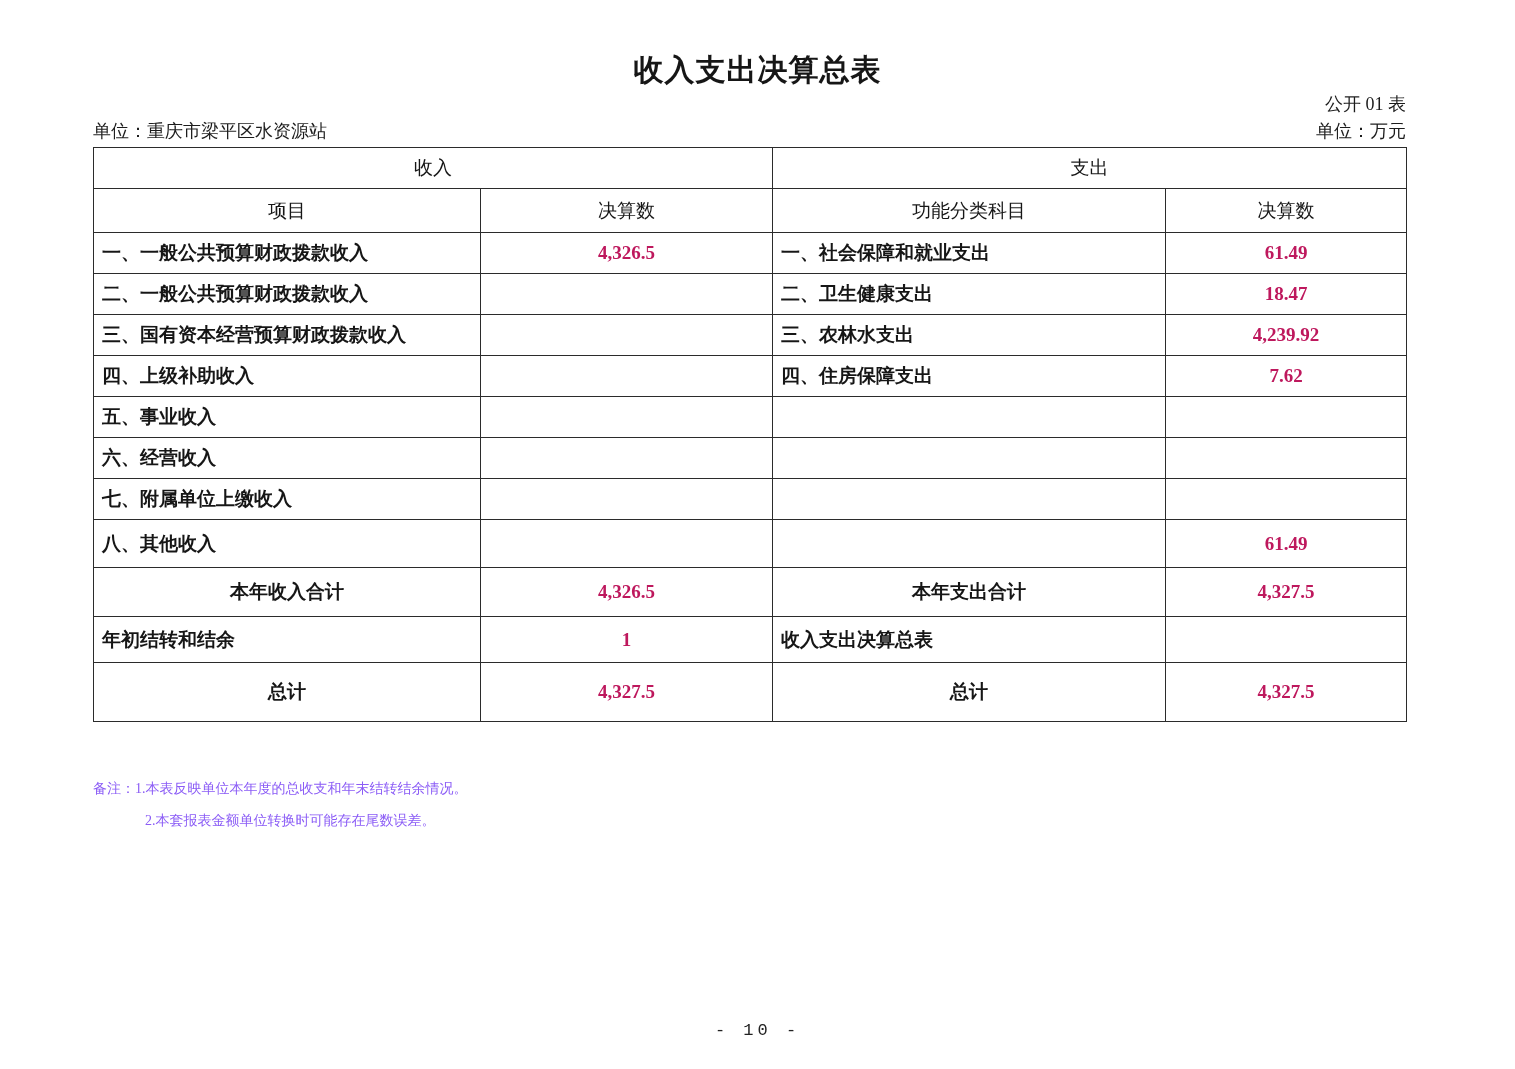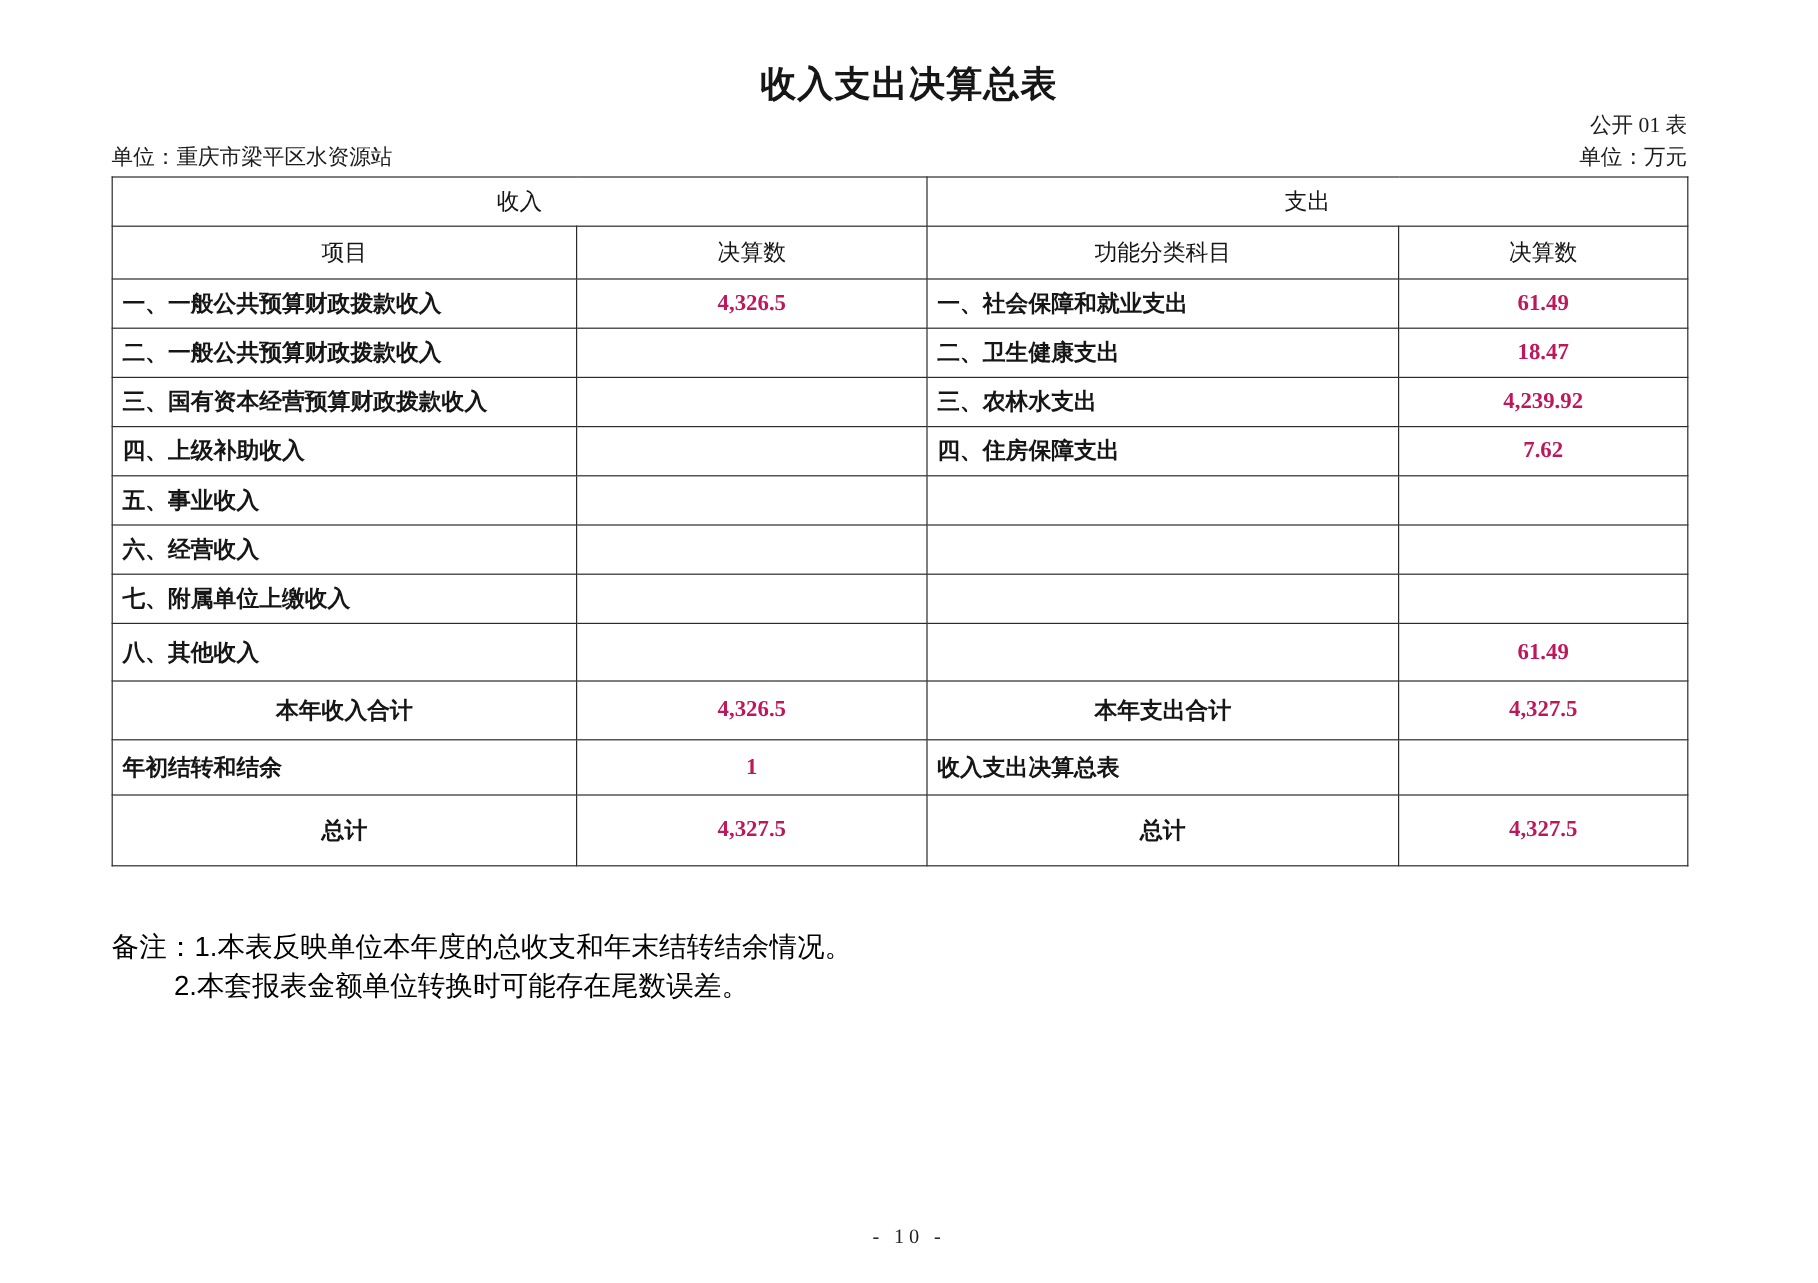--- a/index.html
+++ b/index.html
@@ -80,31 +80,31 @@
     font-family: "Liberation Serif", serif;
     font-size: 19px;
     font-weight: 700;
     text-align: center;
     padding-right: 11px;
     color: #be185d;
   }
   .notes {
     position: absolute;
     top: 773px; left: 93px; width: 1313px;
-    font-family: Liberation Sans, sans-serif;
-    font-size: 23px;
-    color: #000000;
+    font-family: Liberation Serif, serif;
+    font-size: 14px;
+    color: #8b5cf6;
     line-height: 32px;
   }
   .notes .line2 { padding-left: 52px; }
   .page-number {
     position: absolute;
     top: 1021px; left: 0; width: 1515px;
     text-align: center;
-    font-family: Liberation Serif, serif;
+    font-family: Liberation Mono, monospace;
     font-size: 17px;
     letter-spacing: 4px;
     color: #222222;
   }
 </style>
 </head>
 <body>
 
 <div class="doc">
 

